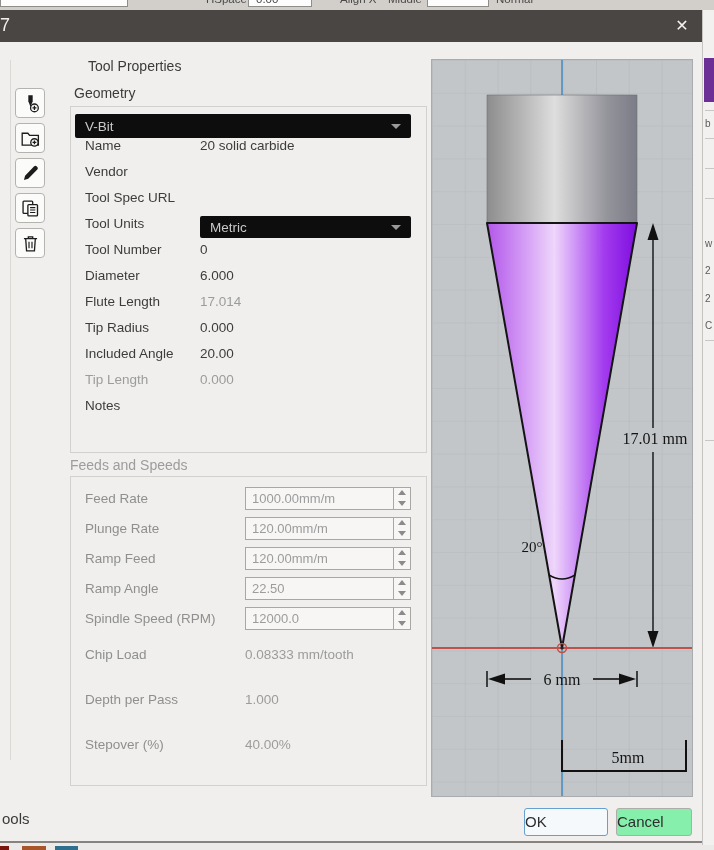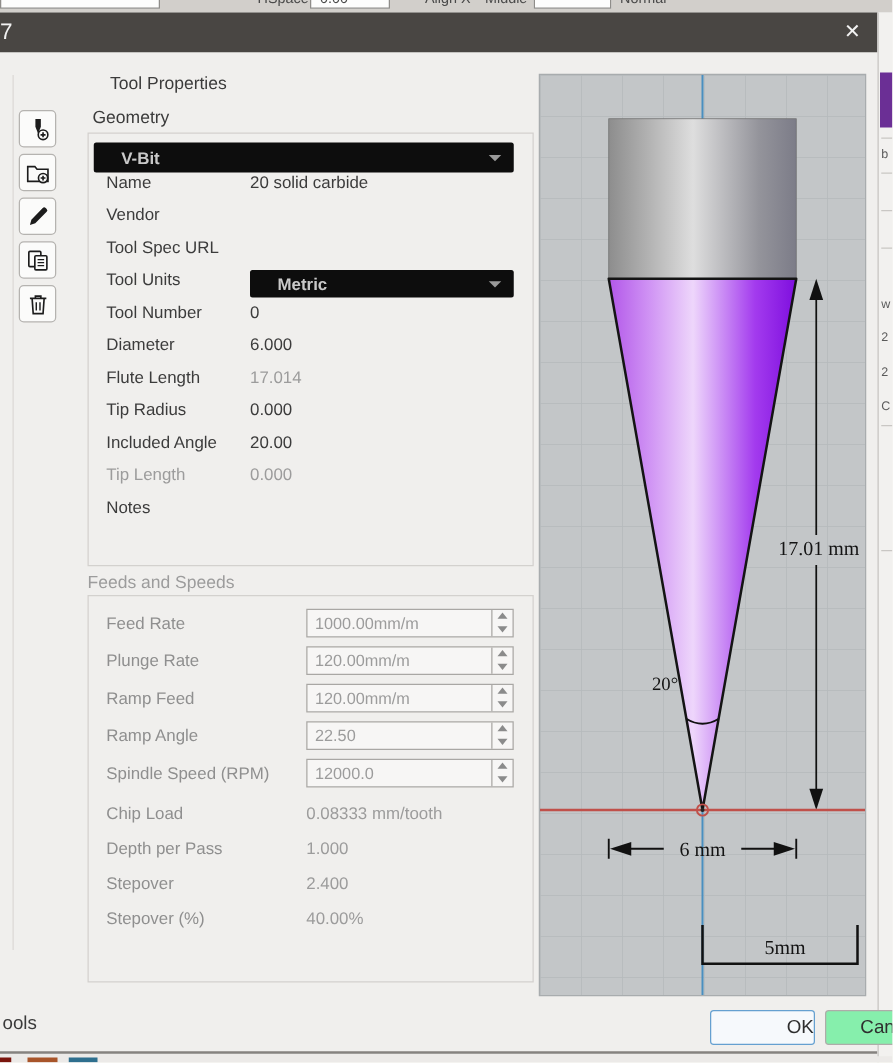--- a/index.html
+++ b/index.html
@@ -47,21 +47,21 @@
   .group-label { position:absolute; font-size:14px; }
   .muted { color:#9c9c9c !important; }
 
   .geo-rows { position:absolute; left:85px; top:138px; width:326px; }
   .geo-row { height:26px; display:flex; align-items:flex-start; font-size:13.5px; }
   .geo-row .lbl { width:115px; flex:none; }
   .geo-row .val { flex:1; }
 
   .dark-select { background:#0d0d0d; border-radius:2px; color:#c9c9c9;
                  position:relative; font-size:13.5px; display:flex; align-items:center; }
-  .dark-select .sel-txt { padding-left:22px;font-weight:bold; }
+  .dark-select .sel-txt { padding-left:10px; }
   .dd-arrow { position:absolute; right:10px; top:50%; margin-top:-2px; width:0; height:0;
               border-left:5px solid transparent; border-right:5px solid transparent;
               border-top:5px solid #9a9a9a; }
   .tool-type-select { position:absolute; left:75px; top:114px; width:336px; height:24px; }
   .units-select { width:211px; height:22px; }
 
   .feed-rows { position:absolute; left:85px; top:483px; width:326px; }
   .feed-row { height:30px; display:flex; align-items:center; font-size:13.5px; }
   .feed-row .lbl { width:160px; flex:none; color:#8f8f8f; }
   .spin-input { margin-left:auto; width:168px; height:23px; background:#f7f6f5;
@@ -69,32 +69,32 @@
   .spin-val { flex:1; font-size:13px; color:#9c9c9c; line-height:21px; padding-left:6px;
               white-space:nowrap; overflow:hidden; }
   .spin-btns { width:17px; flex:none; border-left:1px solid #a9a7a4; display:flex; flex-direction:column; }
   .spin-half { flex:1; display:flex; align-items:center; justify-content:center; }
   .spin-up::after { content:""; border-left:4px solid transparent; border-right:4px solid transparent;
                     border-bottom:5px solid #8b8b8b; }
   .spin-down::after { content:""; border-left:4px solid transparent; border-right:4px solid transparent;
                       border-top:5px solid #8b8b8b; }
 
   .static-rows { position:absolute; left:85px; top:630px; width:326px; }
-  .static-row { height:28px; display:flex; align-items:flex-end; font-size:13.5px; }
+  .static-row { height:28px; display:flex; align-items:flex-start; font-size:13.5px;margin-top:17px; }
   .static-row .lbl { width:160px; flex:none; color:#8f8f8f; }
   .static-row .val { color:#9c9c9c; }
 
   
   .diagram { position:absolute; left:432px; top:60px; width:260px; height:736px;
              outline:1px solid #a8acae; }
   .diagram text { font-family:"Liberation Serif", serif; fill:#141414; }
 
   
   .btn { position:absolute; top:808px; height:28px; border-radius:3px;
-         font-size:15px; color:#2e2e2e; text-align:right; line-height:26px;margin-left:44px; }
+         font-size:15px; color:#2e2e2e; text-align:left; line-height:26px; }
   .btn-ok { left:524px; width:84px; background:#f6f9fc; border:1px solid #65a0d0; }
   .btn-cancel { left:616px; width:76px; background:#86efac; border:1px solid #aeaca9; }
 
   .bottom-label { position:absolute; left:2px; top:810px; font-size:15px; color:#3a3a3a; }
 
   
   .bg-bottom { position:absolute; left:0; top:845px; width:714px; height:5px; background:#eceae8; }
   .pal { position:absolute; top:1px; height:4px; }
 </style>
 </head>
@@ -287,24 +287,20 @@
   </div>
 
   <div class="static-rows">
     <div class="static-row">
       <span class="lbl">Chip Load</span>
       <span class="val">0.08333 mm/tooth</span>
     </div>
     <div class="static-row">
       <span class="lbl">Depth per Pass</span>
       <span class="val">1.000</span>
-    </div>
-    <div class="static-row">
-      <span class="lbl">Stepover</span>
-      <span class="val">2.400</span>
     </div>
     <div class="static-row">
       <span class="lbl">Stepover (%)</span>
       <span class="val">40.00%</span>
     </div>
   </div>
 
   <svg class="diagram" viewBox="0 0 260 736">
     <defs>
       <pattern id="grid" width="32.8" height="32.8" patternUnits="userSpaceOnUse">

